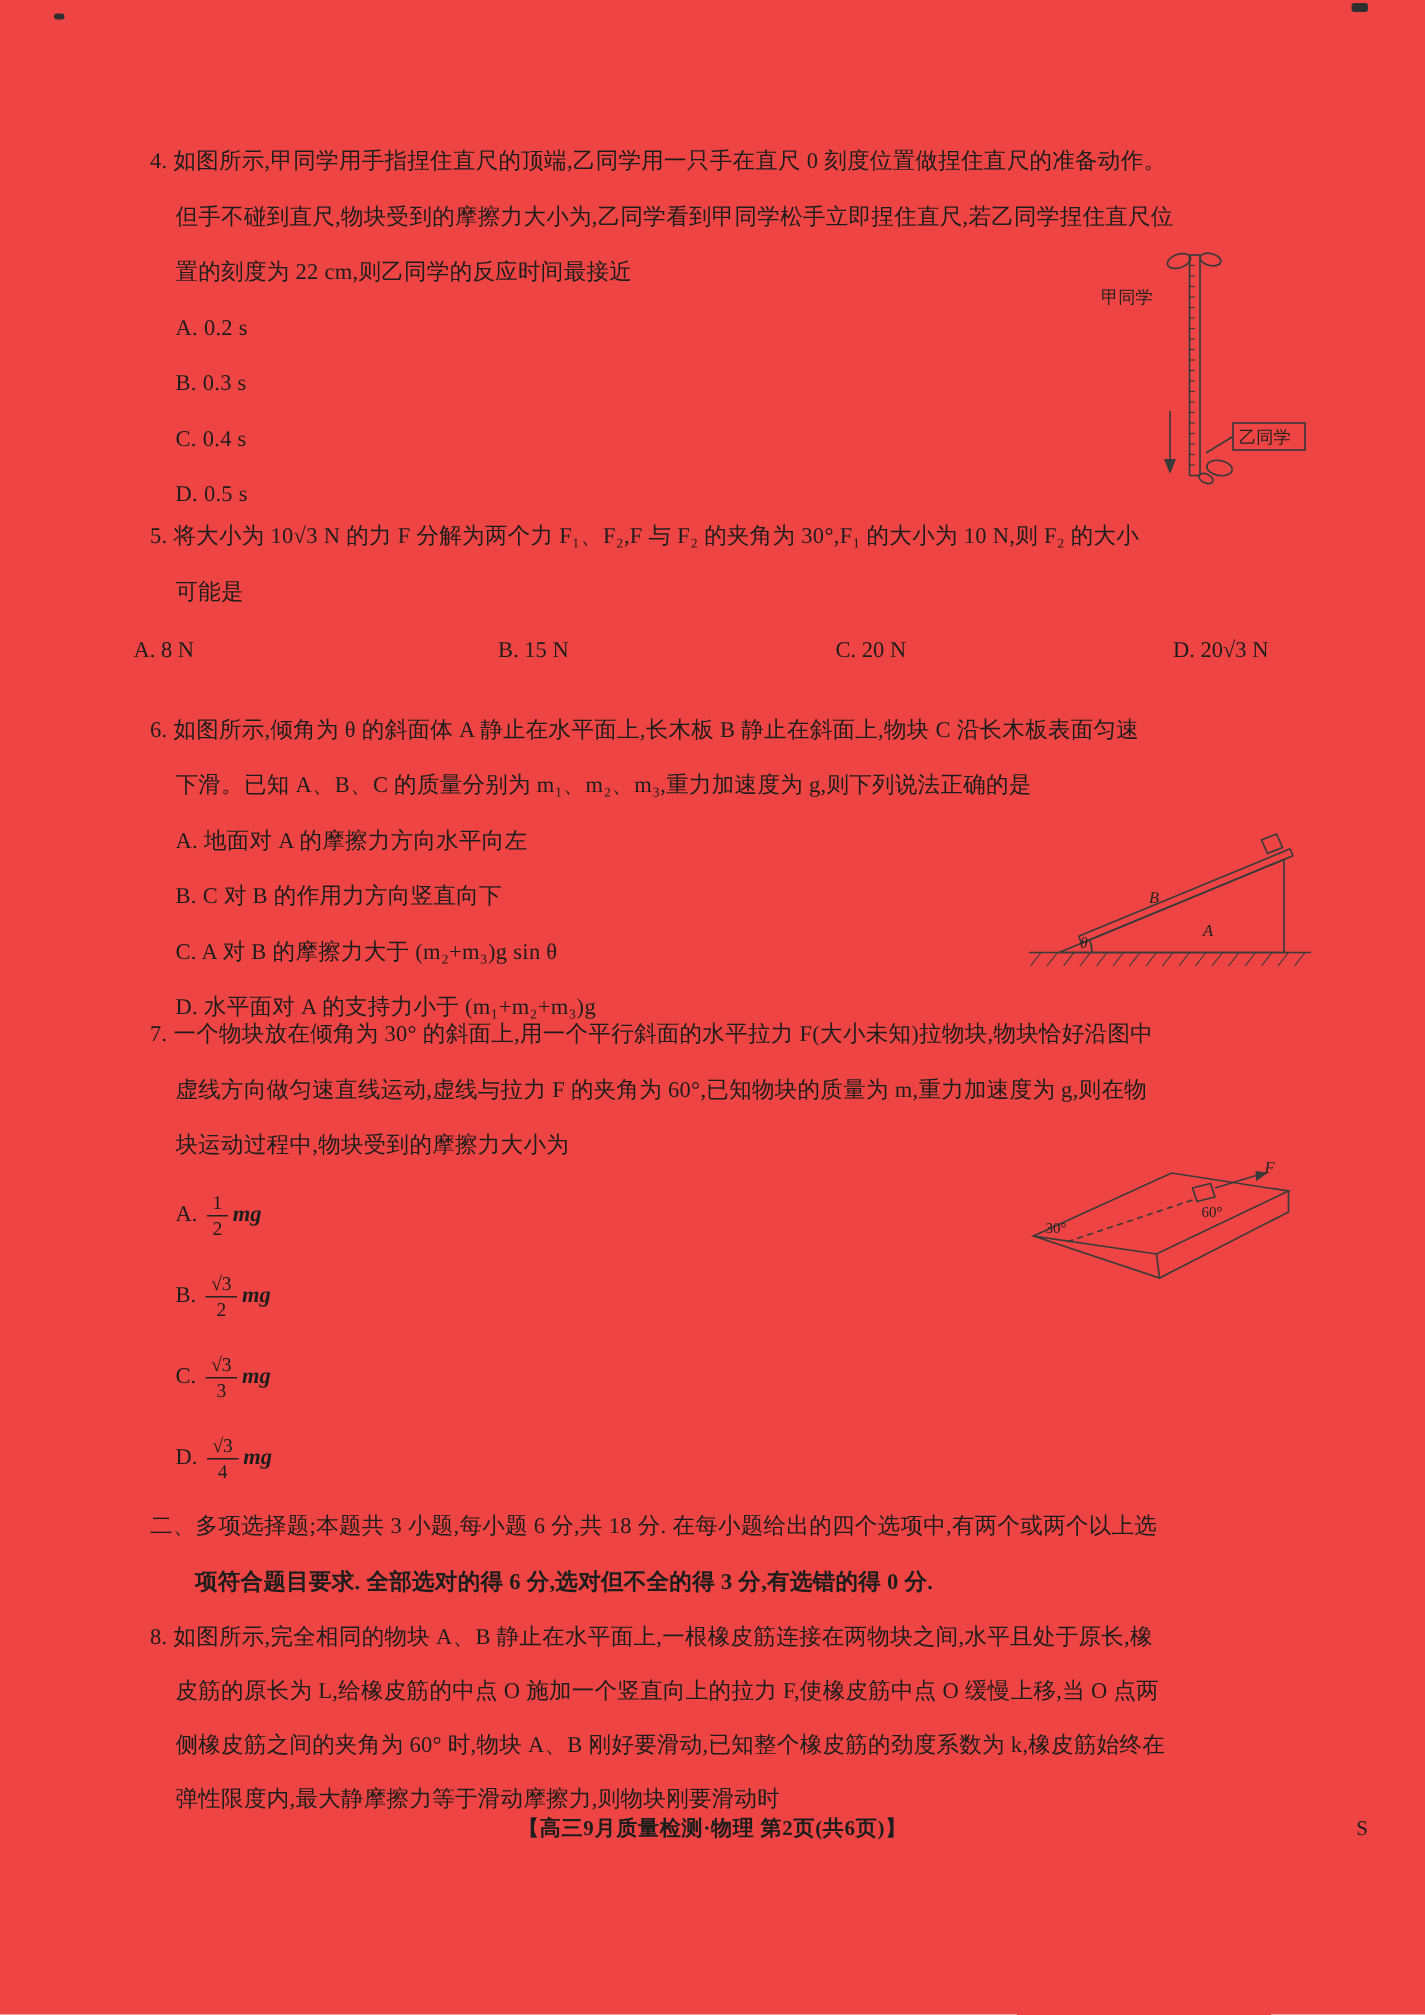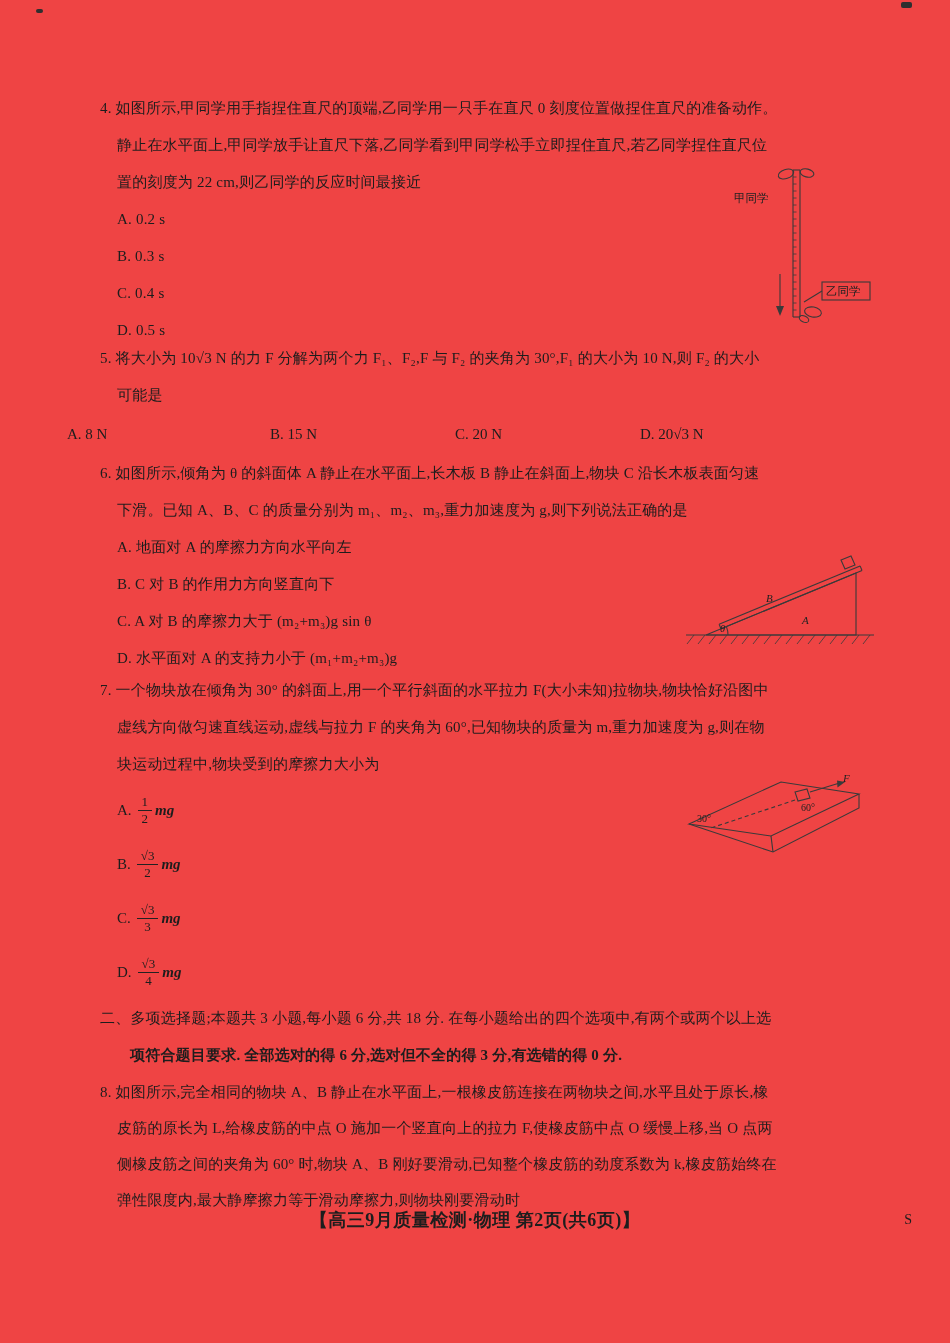--- a/index.html
+++ b/index.html
@@ -5,49 +5,49 @@
   html,body{margin:0;padding:0;background:#e9e9e9;}
   .page{position:relative;width:950px;height:1343px;background:#ef4444;overflow:hidden;
         font-family:"Liberation Serif","DejaVu Serif",serif;color:#1d1d1d;}
   .block{position:absolute;left:0;width:950px;}
   .ln{margin-left:117px;margin-right:58px;height:37px;line-height:37px;font-size:15px;
       white-space:nowrap;letter-spacing:0.2px;}
   .ln.first{margin-left:100px;}
   .ln.h36{height:36px;line-height:36px;}
   .ln.sect{font-weight:normal;margin-left:100px;}
   .ln.sect2{font-weight:bold;margin-left:130px;}
-  .optrow{display:flex;margin-left:67px;height:40px;line-height:40px;font-size:15px;}
+  .optrow{display:flex;margin-left:89px;height:40px;line-height:40px;font-size:15px;gap:40px;}
   .optrow .oc1{width:203px;}  .optrow .oc2{width:185px;}  .optrow .oc3{width:185px;}
   .q7opt{display:flex;align-items:center;margin-left:117px;height:54px;font-size:15px;}
   .q7opt .olabel{margin-right:6px;}
   .frac{display:inline-block;text-align:center;vertical-align:middle;}
   .frac .fr-n{display:block;border-bottom:1.2px solid #222;padding:0 4px;font-size:13px;line-height:16px;}
   .frac .fr-d{display:block;padding:0 4px;font-size:13px;line-height:16px;}
   .msuffix{font-style:italic;margin-left:3px;font-weight:bold;}
   .figure{position:absolute;}
   .figure svg{display:block;}
   .footer-line{width:950px;text-align:center;height:36px;line-height:36px;
-               font-size:18px;font-weight:bold;letter-spacing:0.5px;}
+               font-size:14px;font-weight:bold;letter-spacing:0.5px;}
   .footer-s{position:absolute;right:38px;top:0;height:36px;line-height:36px;font-size:14px;}
   .artifact{position:absolute;background:#2f2f2f;border-radius:2px;}
   .a1{left:36px;top:9px;width:7px;height:4px;}
   .a2{left:901px;top:2px;width:11px;height:6px;}
   svg text{font-family:"Liberation Serif","DejaVu Serif",serif;}
 </style>
 </head>
 <body>
 
 <div class="page">
 
   <div class="artifact a1"></div>
   <div class="artifact a2"></div>
 
   <div class="block" style="top:90px">
     <div class="ln first">4. 如图所示,甲同学用手指捏住直尺的顶端,乙同学用一只手在直尺 0 刻度位置做捏住直尺的准备动作。</div>
-    <div class="ln">静止在水平面上,甲同学放手让直尺下落,乙同学看到甲同学松手立即捏住直尺,若乙同学捏住直尺位</div>
+    <div class="ln">但手不碰到直尺,物块受到的摩擦力大小为,乙同学看到甲同学松手立即捏住直尺,若乙同学捏住直尺位</div>
     <div class="ln">置的刻度为 22 cm,则乙同学的反应时间最接近</div>
     <div class="ln">A. 0.2 s</div>
     <div class="ln">B. 0.3 s</div>
     <div class="ln">C. 0.4 s</div>
     <div class="ln">D. 0.5 s</div>
   </div>
 
   <div class="figure" style="left:730px;top:162px">
     <svg width="152" height="182" viewBox="0 0 152 182">
       <g stroke="#3a3a3a" stroke-width="1.1" fill="none">
@@ -108,21 +108,21 @@
     <div class="ln first">5. 将大小为 10√3 N 的力 F 分解为两个力 F₁、F₂,F 与 F₂ 的夹角为 30°,F₁ 的大小为 10 N,则 F₂ 的大小</div>
     <div class="ln">可能是</div>
     <div class="optrow">
       <span class="oc1">A. 8 N</span>
       <span class="oc2">B. 15 N</span>
       <span class="oc3">C. 20 N</span>
       <span class="oc4">D. 20√3 N</span>
     </div>
   </div>
 
-  <div class="block" style="top:455px">
+  <div class="block" style="top:469px">
     <div class="ln first">6. 如图所示,倾角为 θ 的斜面体 A 静止在水平面上,长木板 B 静止在斜面上,物块 C 沿长木板表面匀速</div>
     <div class="ln">下滑。已知 A、B、C 的质量分别为 m₁、m₂、m₃,重力加速度为 g,则下列说法正确的是</div>
     <div class="ln">A. 地面对 A 的摩擦力方向水平向左</div>
     <div class="ln">B. C 对 B 的作用力方向竖直向下</div>
     <div class="ln">C. A 对 B 的摩擦力大于 (m₂+m₃)g sin θ</div>
     <div class="ln">D. 水平面对 A 的支持力小于 (m₁+m₂+m₃)g</div>
   </div>
 
   <div class="figure" style="left:686px;top:540px">
     <svg width="188" height="110" viewBox="0 0 188 110">

